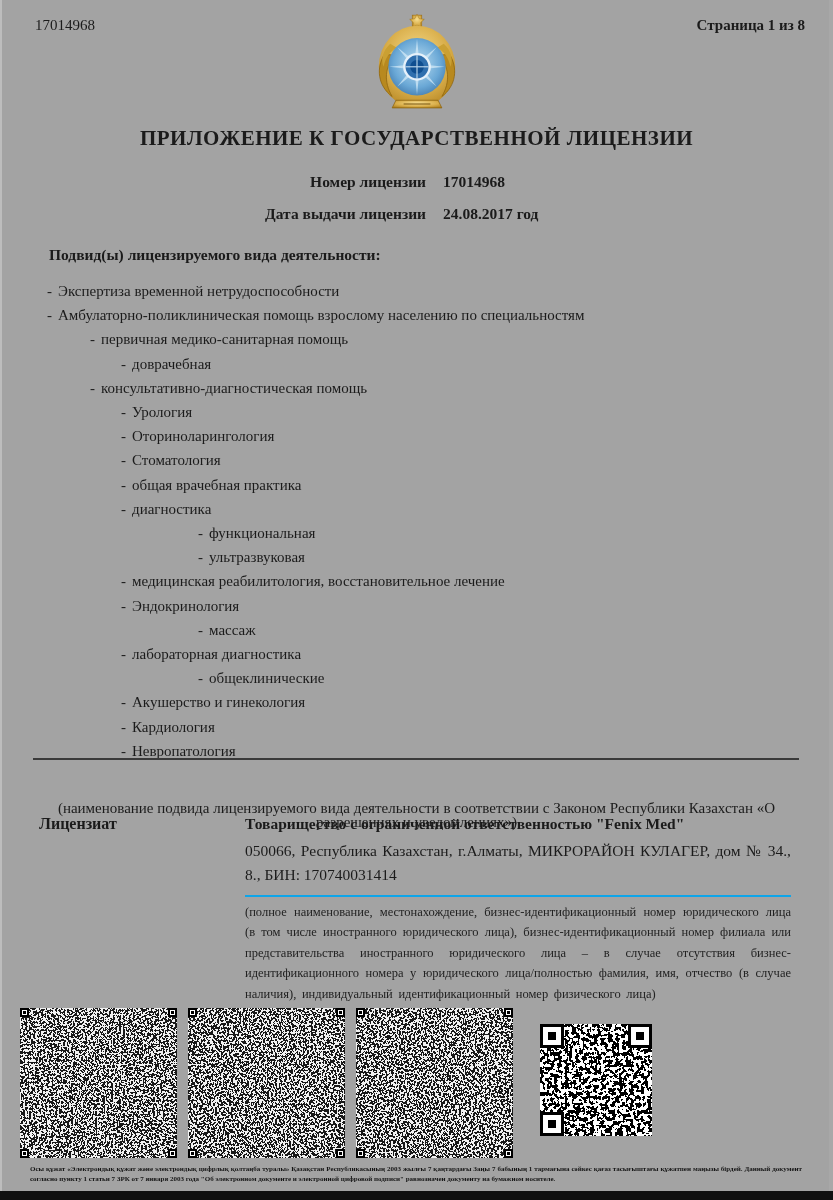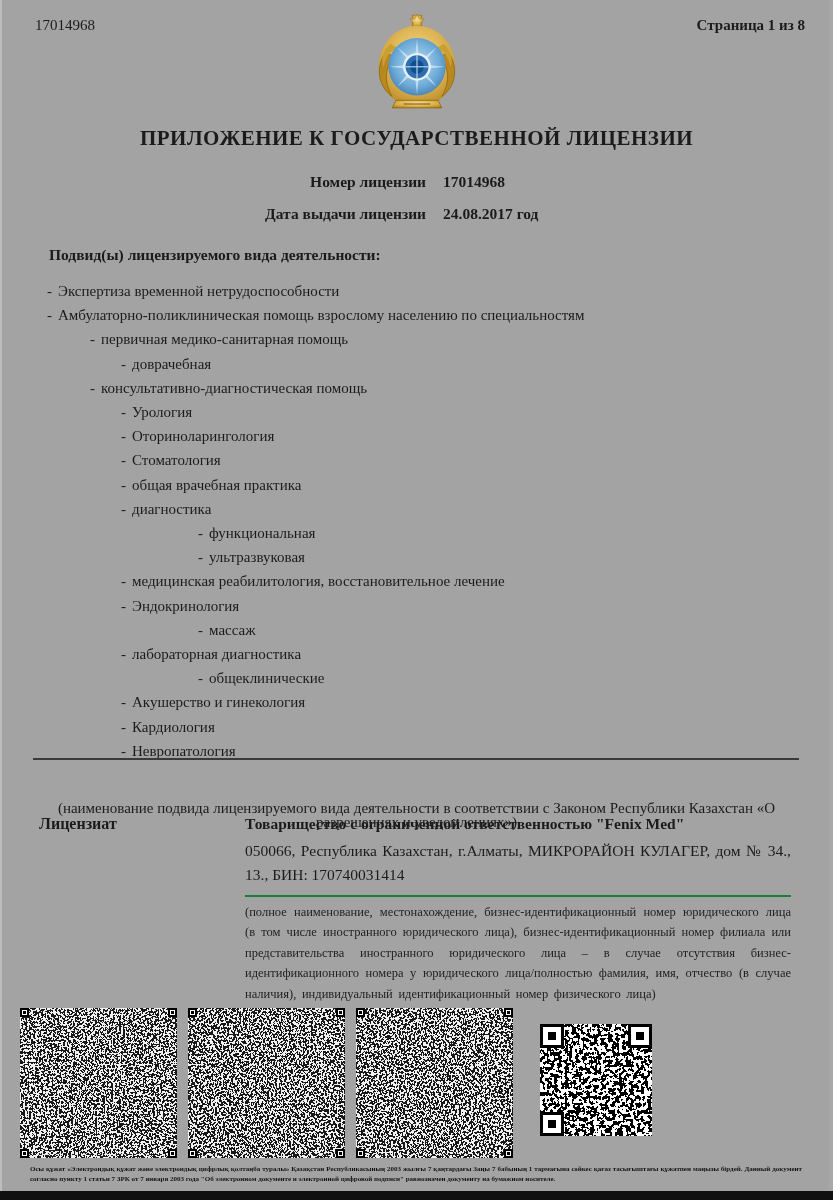--- a/index.html
+++ b/index.html
@@ -31,21 +31,21 @@
   .dash{margin-right:6px;}
 
   .rule1{position:absolute;left:33px;top:758px;width:766px;border-top:2px solid #3a3a3a;}
   .caption{position:absolute;left:46px;top:801px;width:741px;text-align:center;
            font-size:15px;line-height:14px;}
 
   .licensee-label{position:absolute;left:39px;top:815px;font-size:16px;font-weight:bold;}
   .licensee-block{position:absolute;left:245px;top:815px;width:546px;}
   .licensee-name{margin:0;font-size:15.5px;font-weight:bold;}
   .licensee-address{margin:6px 0 0 0;font-size:15.5px;line-height:24px;text-align:justify;}
-  .licensee-note{margin-top:8px;padding-top:5px;border-top:2px solid #15803d;
+  .licensee-note{margin-top:8px;padding-top:5px;border-top:2px solid #0ea5e9;
                  font-size:12.5px;line-height:20.4px;text-align:justify;word-spacing:2.5px;color:#222;}
 
   .bc{position:absolute;top:1008px;opacity:.85;}
   .bc.b1{left:20px;} .bc.b2{left:188px;} .bc.b3{left:356px;}
   .qr{position:absolute;left:540px;top:1024px;}
   .mf{position:absolute;width:9px;height:9px;background:#000;}
   .mf::after{content:"";position:absolute;inset:2px;background:#fff;}
   .mf::before{content:"";position:absolute;inset:3px;background:#000;z-index:2;}
   .mf.tl{left:0;top:0;} .mf.tr{right:0;top:0;} .mf.bl{left:0;bottom:0;} .mf.br{right:0;bottom:0;}
   .bc-wrap{position:absolute;top:1008px;width:157px;height:150px;}
@@ -146,21 +146,21 @@
     <div class="strow lvl3"><span class="dash">-</span><span>Кардиология</span></div>
     <div class="strow lvl3"><span class="dash">-</span><span>Невропатология</span></div>
   </div>
 
   <div class="rule1"></div>
   <div class="caption">(наименование подвида лицензируемого вида деятельности в соответствии с Законом Республики Казахстан «О разрешениях и уведомлениях»)</div>
 
   <div class="licensee-label">Лицензиат</div>
   <div class="licensee-block">
     <p class="licensee-name">Товарищество с ограниченной ответственностью "Fenix Med"</p>
-    <p class="licensee-address">050066, Республика Казахстан, г.Алматы, МИКРОРАЙОН КУЛАГЕР, дом № 34., 13., БИН: 170740031414</p>
+    <p class="licensee-address">050066, Республика Казахстан, г.Алматы, МИКРОРАЙОН КУЛАГЕР, дом № 34., 8., БИН: 170740031414</p>
     <div class="licensee-note">(полное наименование, местонахождение, бизнес-идентификационный номер юридического лица (в том числе иностранного юридического лица), бизнес-идентификационный номер филиала или представительства иностранного юридического лица – в случае отсутствия бизнес-идентификационного номера у юридического лица/полностью фамилия, имя, отчество (в случае наличия), индивидуальный идентификационный номер физического лица)</div>
   </div>
 
   <svg width="0" height="0" style="position:absolute" aria-hidden="true">
     <defs>
       <filter id="noiseA" x="0" y="0" width="100%" height="100%">
         <feTurbulence type="fractalNoise" baseFrequency="0.5" numOctaves="2" seed="3" stitchTiles="stitch"></feTurbulence>
         <feColorMatrix type="saturate" values="0"></feColorMatrix>
         <feComponentTransfer>
             <feFuncR type="discrete" tableValues="0 1"></feFuncR>

